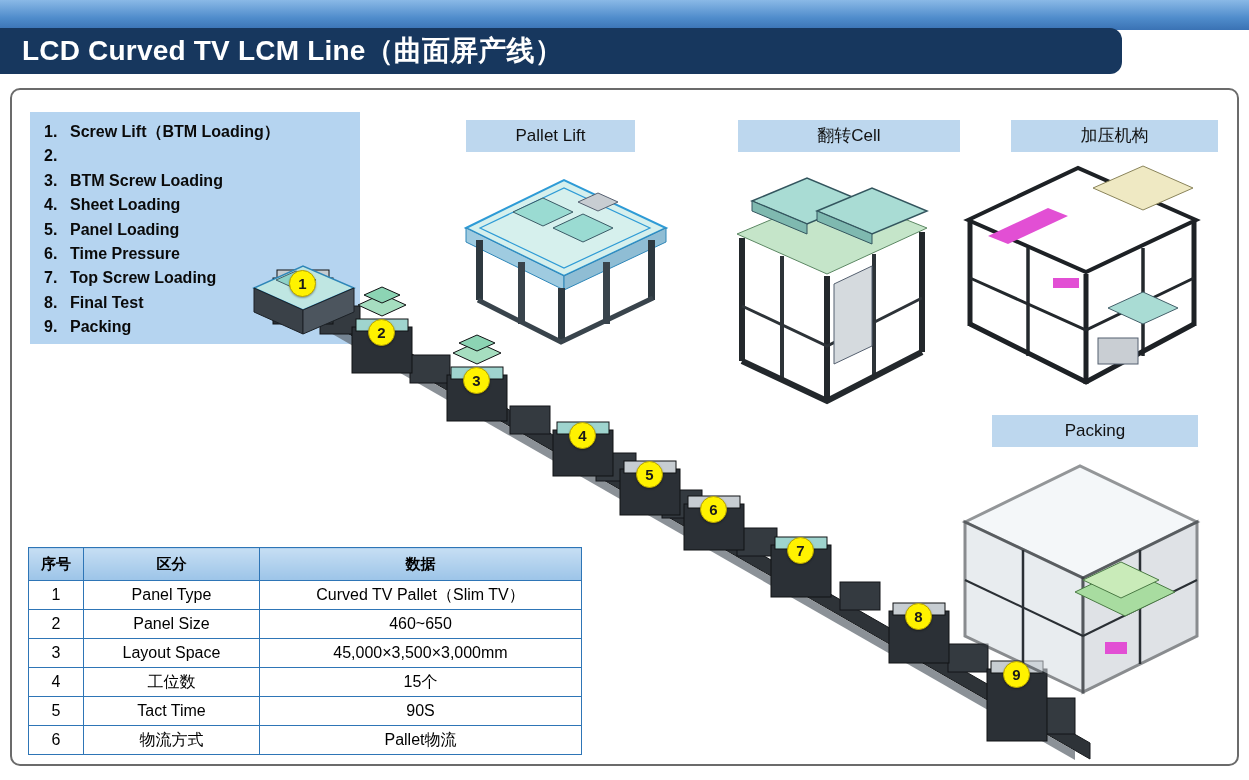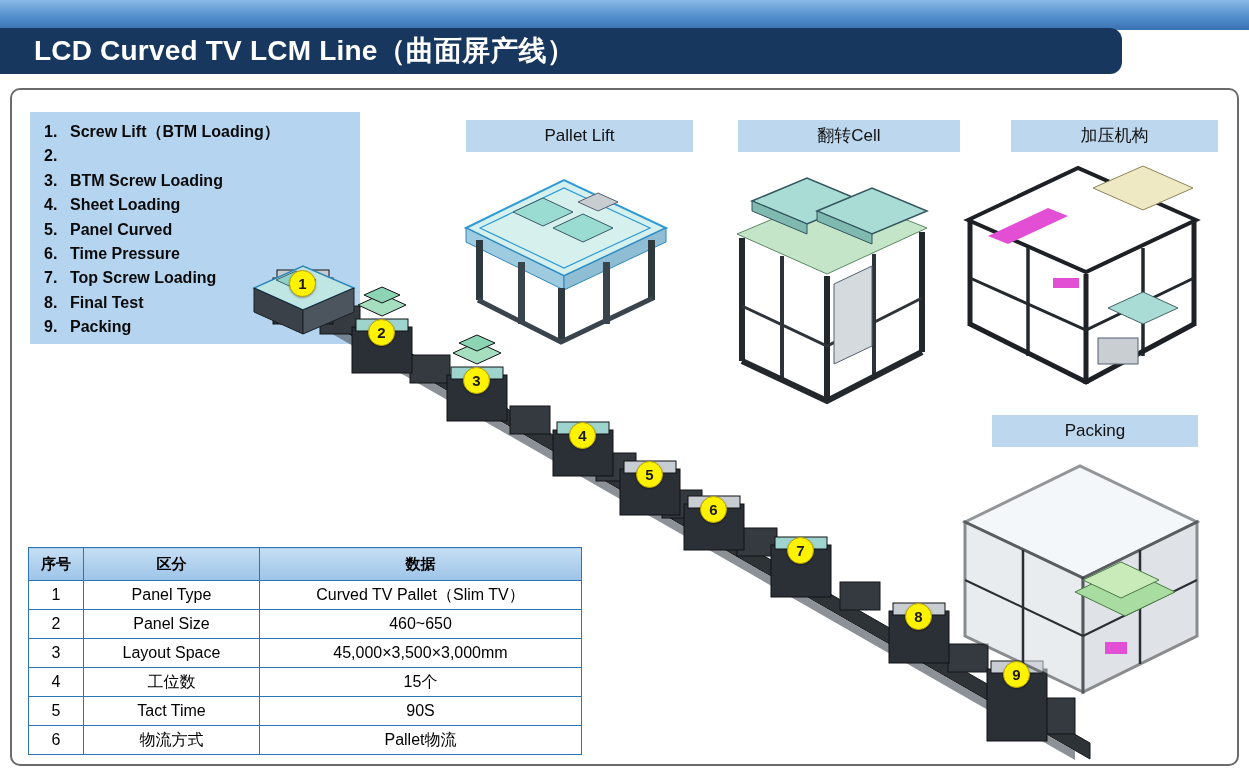--- a/index.html
+++ b/index.html
@@ -15,21 +15,21 @@
   
   .top-strip {
     left:0; top:0; width:1249px; height:30px;
     background:linear-gradient(180deg,#8AB9E6 0%,#4F8CCB 60%,#3A72B4 100%);
   }
   .title-bar {
     left:0; top:28px; width:1122px; height:46px;
     background:#17375E;
     border-radius:0 12px 12px 0;
     display:flex; align-items:center;
-    padding-left:34px;
+    padding-left:22px;
   }
   .title-bar .title {
     color:#ffffff; font-size:28px; font-weight:700; letter-spacing:0.2px;
     white-space:nowrap;
   }
 
   
   .main-panel {
     left:10px; top:88px; width:1229px; height:678px;
     background:#ffffff;
@@ -46,21 +46,21 @@
   .process-item { display:flex; line-height:24.4px; font-size:16px; font-weight:700; color:#0a0a0a; }
   .process-item .num { width:26px; flex:0 0 26px; }
   .process-item .txt { white-space:nowrap; }
 
   
   .img-label {
     background:#BDD7EE; color:#111;
     font-size:17px; text-align:center; line-height:32px; height:32px;
     font-weight:400;
   }
-  .lbl-pallet  { left:466px; top:120px; width:227px; }
+  .lbl-pallet  { left:466px; top:120px; width:169px; }
   .lbl-flip    { left:738px; top:120px; width:222px; }
   .lbl-press   { left:1011px; top:120px; width:207px; }
   .lbl-packing { left:992px; top:415px; width:206px; }
 
   
   .marker {
     width:27px; height:27px; border-radius:50%;
     background:#FFF200; border:1px solid #B8A400;
     color:#1a1a1a; font-size:15px; font-weight:700;
     display:flex; align-items:center; justify-content:center;
@@ -112,21 +112,21 @@
   <div class="process-item">
       <span class="num">3.</span>
       <span class="txt">BTM Screw Loading</span>
     </div>
   <div class="process-item">
       <span class="num">4.</span>
       <span class="txt">Sheet Loading</span>
     </div>
   <div class="process-item">
       <span class="num">5.</span>
-      <span class="txt">Panel Curved</span>
+      <span class="txt">Panel Loading</span>
     </div>
   <div class="process-item">
       <span class="num">6.</span>
       <span class="txt">Time Pressure</span>
     </div>
   <div class="process-item">
       <span class="num">7.</span>
       <span class="txt">Top Screw Loading</span>
     </div>
   <div class="process-item">

